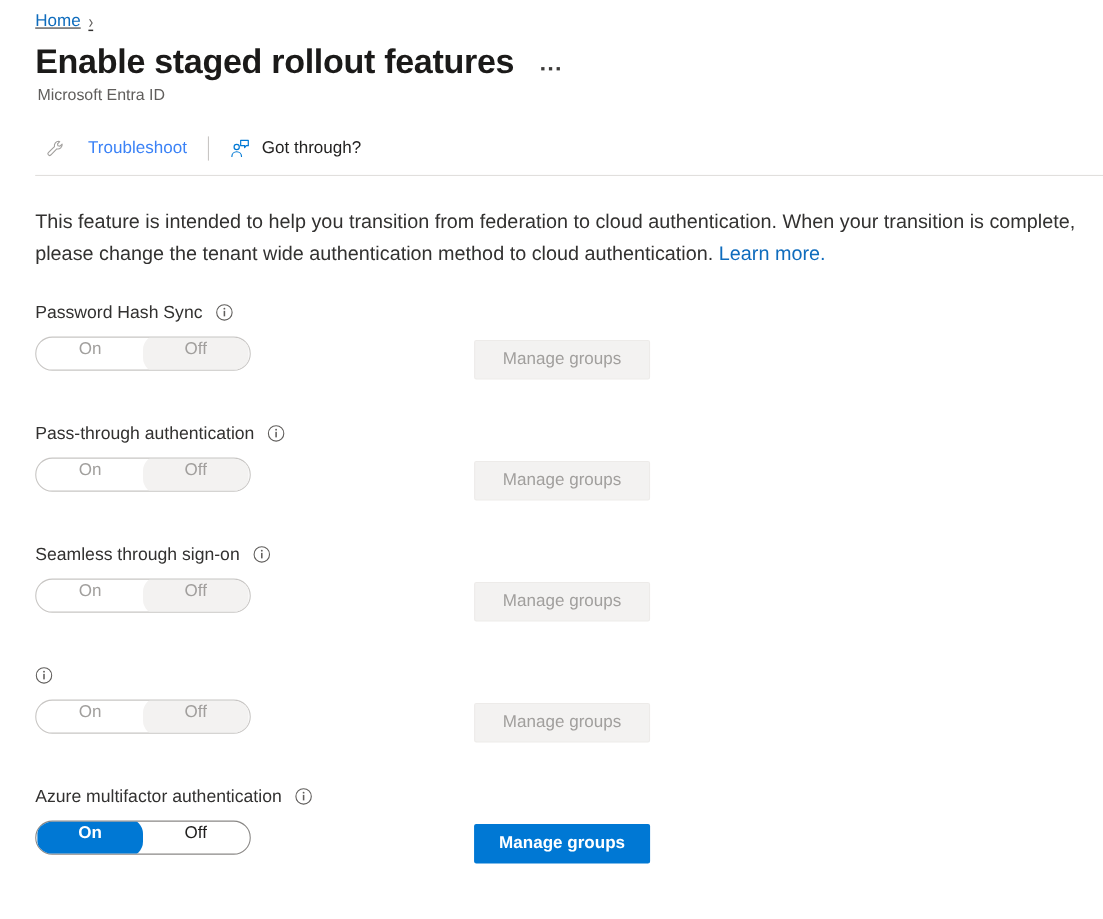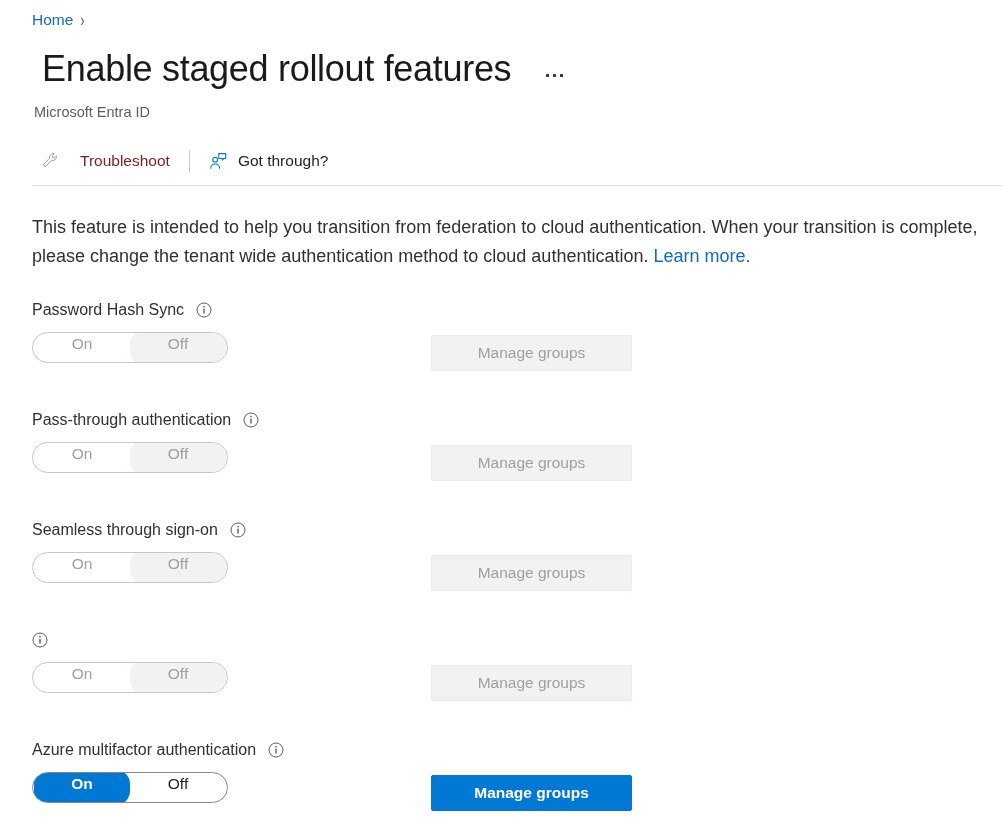--- a/index.html
+++ b/index.html
@@ -17,20 +17,21 @@
     position: relative;
   }
 
   
   .breadcrumb {
     display: flex;
     align-items: center;
     gap: 7px;
     padding: 9px 0 0 32px;
     height: 30px;
+    text-decoration: underline;
   }
   .breadcrumb-link {
     font-size: 15.5px;
     color: #0f6cbd;
     cursor: pointer;
     line-height: 1;
   }
   .breadcrumb-sep {
     color: #605e5c;
     font-size: 13px;
@@ -39,26 +40,26 @@
     transform: scaleY(1.35);
   }
 
   
   .title-row {
     display: flex;
     align-items: center;
     padding: 9px 0 0 32px;
   }
   .page-title {
-    font-size: 36px;
-    font-weight: 400;
+    font-size: 31px;
+    font-weight: 700;
     letter-spacing: -0.3px;
     color: #1b1a19;
     line-height: 1.12;
-    margin: 10px;
+    margin: 0;
     white-space: nowrap;
   }
   .title-ellipsis {
     margin-left: 22px;
     margin-top: 12px;
     display: flex;
     gap: 4px;
     cursor: pointer;
     padding: 4px 3px;
   }
@@ -85,21 +86,21 @@
   }
   .cmd-item {
     display: flex;
     align-items: center;
     gap: 10px;
     height: 34px;
     padding: 0 7px;
     font-size: 15.5px;
     white-space: nowrap;
   }
-  .cmd-item.disabled { color: #7f1d1d; cursor: default; gap: 20px; }
+  .cmd-item.disabled { color: #3b82f6; cursor: default; gap: 20px; }
   .cmd-item.enabled { color: #201f1e; cursor: pointer; }
   .cmd-icon { display: flex; align-items: center; justify-content: center; width: 19px; height: 19px; }
   .cmd-divider {
     width: 1px;
     height: 22px;
     background: #c8c6c4;
     margin: 0 12px;
   }
   .bar-rule {
     height: 1px;
@@ -179,21 +180,21 @@
     background: #0078d4;
     color: #ffffff;
     font-weight: 600;
   }
 
   
   .manage-btn {
     position: absolute;
     left: 431px;
     top: 36px;
-    width: 201px;
+    width: 160px;
     height: 36px;
     border-radius: 2px;
     font-size: 15.5px;
     display: flex;
     align-items: center;
     justify-content: center;
     border: 1px solid #edebe9;
     background: #f3f2f1;
     color: #a19f9d;
     cursor: default;

